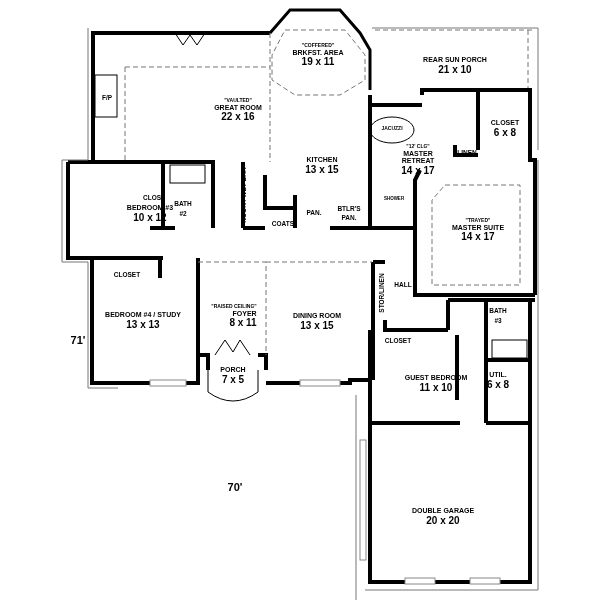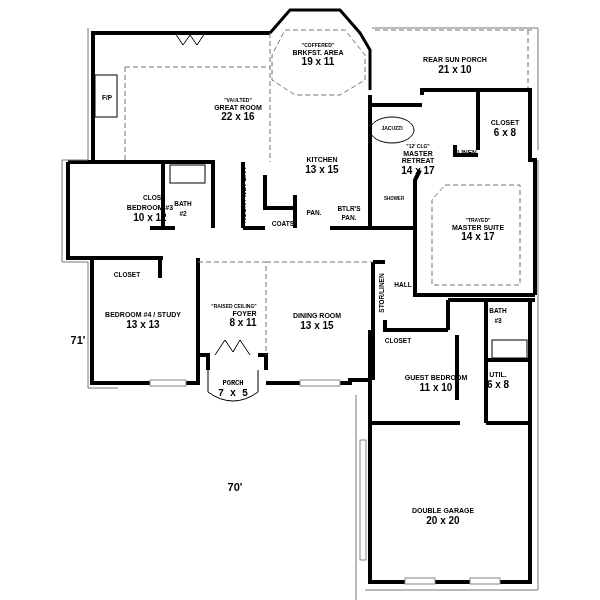--- a/index.html
+++ b/index.html
@@ -150,21 +150,21 @@
 </div>
 <div class="lbl" style="left:143px;top:320px;">
   <span class="name">BEDROOM #4 / STUDY</span>
   <span class="dim">13 x 13</span>
 </div>
 <div class="lbl" style="left:234px;top:316px;text-align:right;">
   <span class="note">"RAISED CEILING"</span>
   <span class="name">FOYER</span>
   <span class="dim">8 x 11</span>
 </div>
-<div class="lbl" style="left:233px;top:389px;font-family:Liberation Mono, monospace;">
+<div class="lbl" style="left:233px;top:375px;">
   <span class="name">PORCH</span>
   <span class="dim">7 x 5</span>
 </div>
 <div class="lbl" style="left:317px;top:321px;">
   <span class="name">DINING ROOM</span>
   <span class="dim">13 x 15</span>
 </div>
 <div class="lbl" style="left:436px;top:383px;">
   <span class="name">GUEST BEDROOM</span>
   <span class="dim">11 x 10</span>

